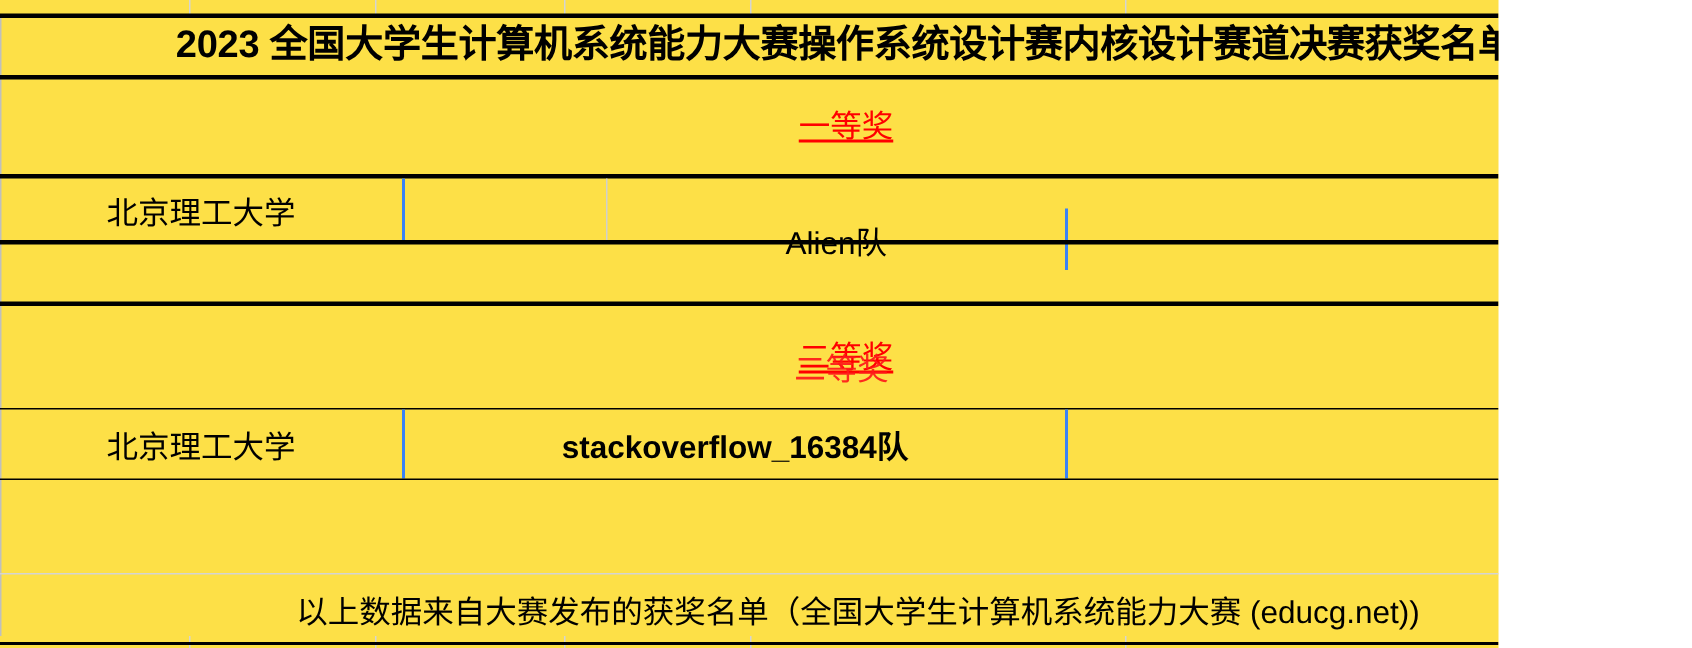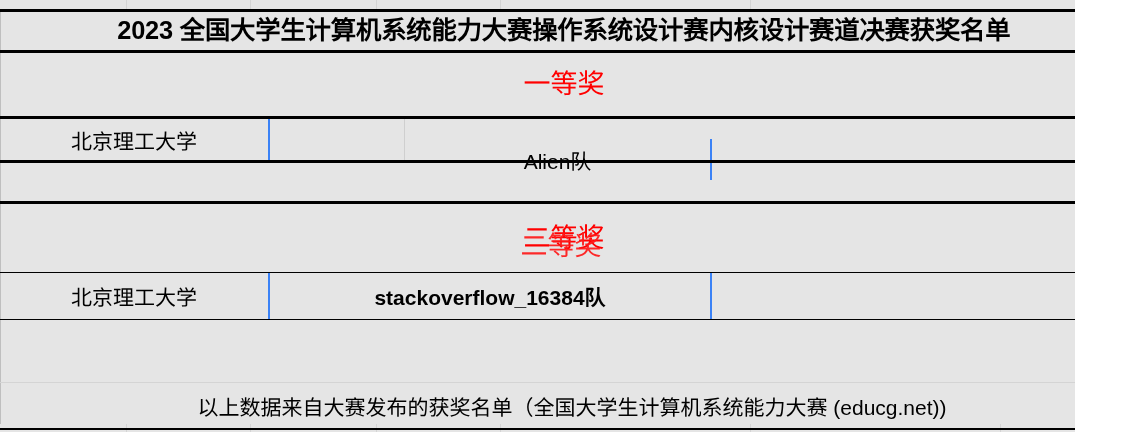--- a/index.html
+++ b/index.html
@@ -8,23 +8,23 @@
     padding: 0;
     background: #ffffff;
   }
   body {
     font-family: "Liberation Sans", "DejaVu Sans", sans-serif;
     -webkit-font-smoothing: antialiased;
   }
 
   #sheet {
     position: relative;
-    width: 1075px;
+    width: 999px;
     height: 432px;
-    background: #e5e5e5;
+    background: #fde047;
     overflow: hidden;
     box-sizing: border-box;
   }
 
   
   .gridline-v {
     position: absolute;
     width: 1px;
     background: #d4d4d4;
   }
@@ -92,24 +92,25 @@
   .award-band {
     display: flex;
     align-items: center;
     justify-content: center;
     width: 100%;
     height: 100%;
     position: relative;
   }
   .award-text {
     color: #ff0000;
-    font-size: 27px;
+    font-size: 21px;
     line-height: 1;
     white-space: nowrap;
     position: relative;
+    text-decoration: underline;
   }
   
   .award-text.ghosted::after {
     content: attr(data-ghost);
     position: absolute;
     left: -3px;
     top: 8px;
     color: #ff1a1a;
     opacity: 0.92;
     white-space: nowrap;

